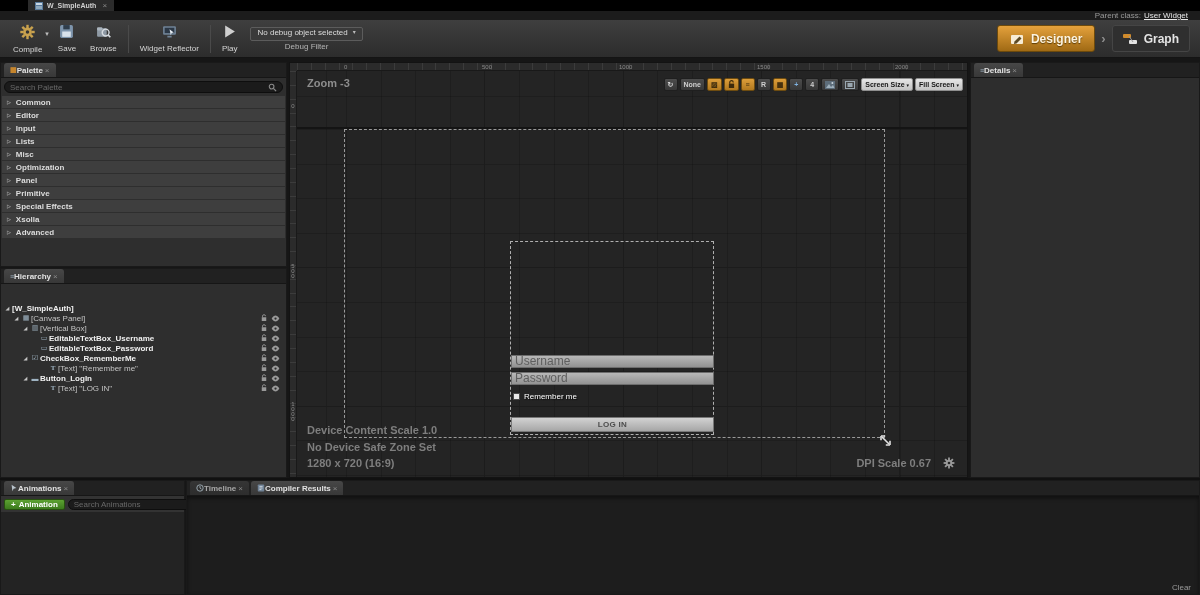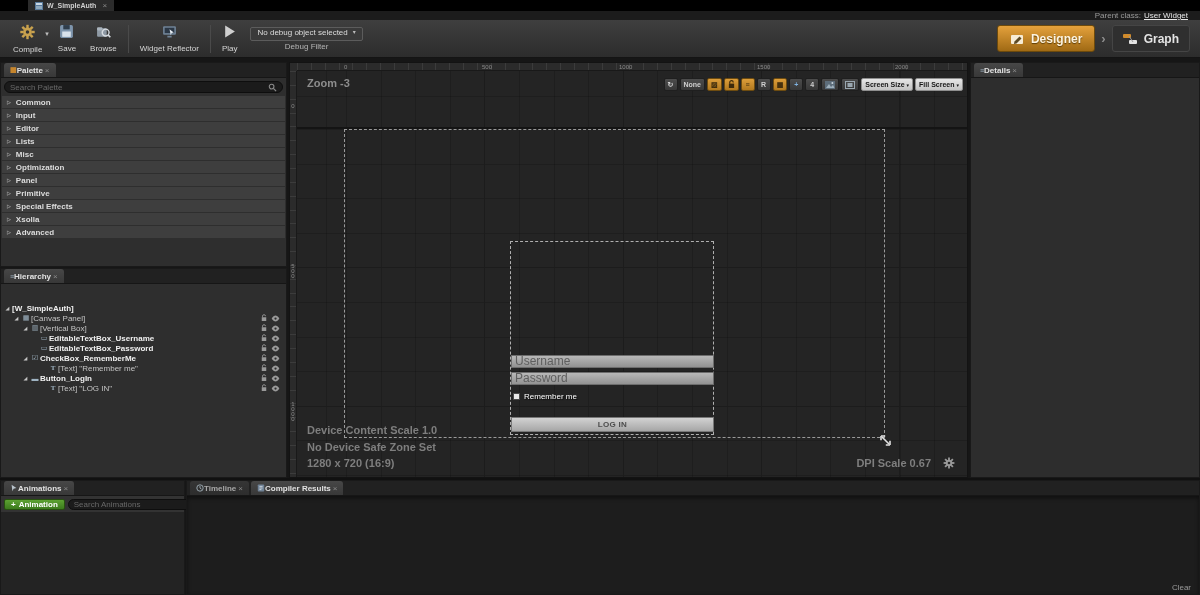--- a/index.html
+++ b/index.html
@@ -215,25 +215,25 @@
           <line x1="6" y1="6" x2="9" y2="9" stroke="#8a8a8a" stroke-width="1.4"></line>
         </svg>
     </div>
     <div style="position:absolute;left:1px;right:1px;top:33px">
       <div class="prow">
           <span class="pexp">▷</span>
           <span>Common</span>
         </div>
       <div class="prow">
           <span class="pexp">▷</span>
+          <span>Editor</span>
+        </div>
+      <div class="prow">
+          <span class="pexp">▷</span>
           <span>Input</span>
-        </div>
-      <div class="prow">
-          <span class="pexp">▷</span>
-          <span>Editor</span>
         </div>
       <div class="prow">
           <span class="pexp">▷</span>
           <span>Lists</span>
         </div>
       <div class="prow">
           <span class="pexp">▷</span>
           <span>Misc</span>
         </div>
       <div class="prow">

